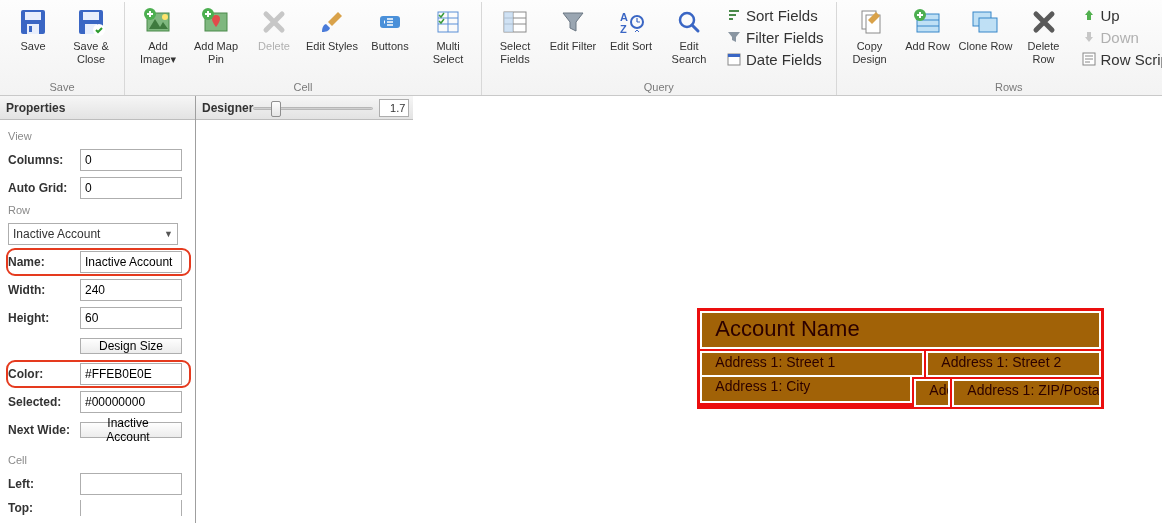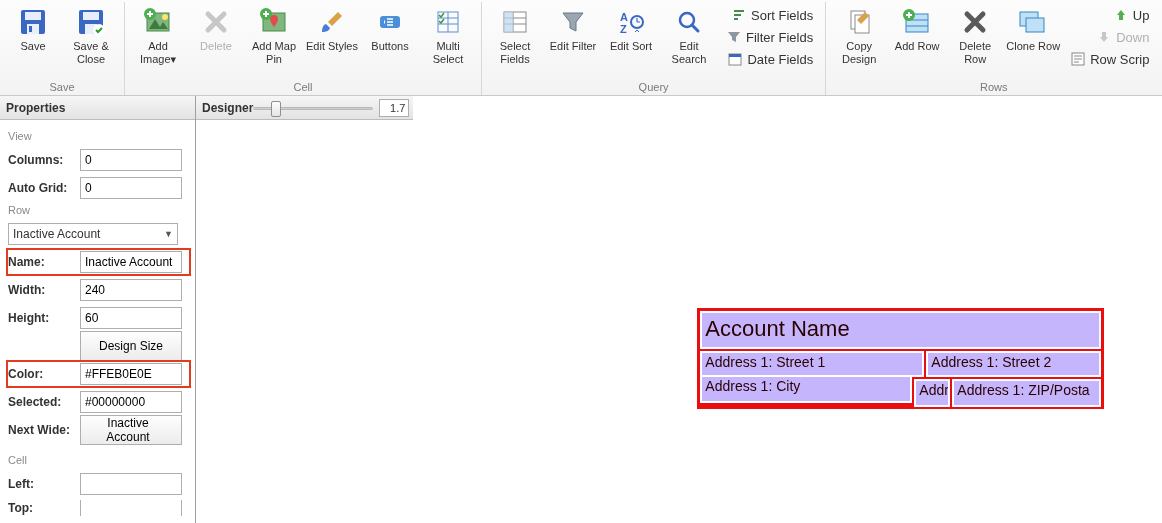--- a/index.html
+++ b/index.html
@@ -9,56 +9,56 @@
 #ribbon{height:96px; display:flex; background:linear-gradient(#fdfdfd,#f3f3f3); border-bottom:1px solid #c9c9c9; padding-top:2px;}
 .rgroup{display:flex;flex-direction:column;align-items:center;border-right:1px solid #d8d8d8;padding:0 4px 0 4px;}
 .rgroup-items{display:flex;align-items:flex-start;flex:1;}
 .rgroup-label{font-size:11px;color:#7a7a7a;height:16px;line-height:14px;width:100%;text-align:center;}
 .rbig{display:flex;flex-direction:column;align-items:center;justify-content:flex-start;width:58px;height:78px;padding:4px 2px 0 2px;text-align:center;cursor:default;}
 .rbig .ricon{width:32px;height:32px;display:flex;align-items:center;justify-content:center;margin-bottom:2px;}
 .rbig .rlabel{font-size:11px;line-height:13px;color:#333;}
 .rbig.disabled .rlabel{color:#b0b0b0;}
 .rbig.highlight{background:linear-gradient(#fff2b8,#ffe789);border:1px solid #e6c74f;border-radius:3px;}
 .rsmall-col{display:flex;flex-direction:column;justify-content:flex-start;padding:2px 4px;}
-.rsmall{display:flex;align-items:center;height:22px;padding:0 4px;white-space:nowrap;font-size:13px;cursor:default;justify-content:flex-end;}
+.rsmall{display:flex;align-items:center;height:22px;padding:0 4px;white-space:nowrap;font-size:15px;cursor:default;}
 .rsmall .ricon-sm{width:16px;height:16px;margin-right:4px;display:flex;align-items:center;justify-content:center;}
 .rsmall.disabled{color:#b0b0b0;}
 svg{display:block;}
 
 
 #workspace{display:flex;height:427px;}
 #props{width:196px;border-right:1px solid #9f9f9f;display:flex;flex-direction:column;}
 .panel-header{height:24px;line-height:24px;padding:0 6px;background:linear-gradient(#f6f6f6,#e3e3e3);border-bottom:1px solid #bdbdbd;font-weight:bold;font-size:12px;}
 #props-body{padding:6px 6px 0 8px;overflow:hidden;}
 .section-label{color:#8a8a8a;font-size:11px;margin:4px 0 6px 0;}
 .prow{display:flex;align-items:center;height:24px;margin-bottom:4px;}
 .prow label{width:72px;font-size:12px;}
 .prow input, .prow .select{height:22px;border:1px solid #aeaeae;padding:0 4px;font-size:12px;font-family:inherit;background:#fff;}
 .prow input{width:102px;}
 .prow.bold label{font-weight:bold;}
 .select{width:170px;display:flex;align-items:center;justify-content:space-between;padding-left:6px;padding-right:4px;}
 .select .tri{font-size:9px;color:#555;}
-.hl{outline:2px solid #e53a1e;outline-offset:0;}
-.btn{height:30px;border:1px solid #aeaeae;background:linear-gradient(#fefefe,#ececec);padding:0 10px;font-size:12px;cursor:default;display:inline-flex;align-items:center;justify-content:center; font-family: inherit;}
+.hl{outline:2px solid #e53a1e;outline-offset:0;border-radius:7px;}
+.btn{height:16px;border:1px solid #aeaeae;background:linear-gradient(#fefefe,#ececec);padding:0 10px;font-size:12px;cursor:default;display:inline-flex;align-items:center;justify-content:center; font-family: inherit;}
 
 
 #designer{flex:1;position:relative;display:flex;flex-direction:row;}
 #designer-header{height:24px;display:flex;align-items:center;background:linear-gradient(#f6f6f6,#e3e3e3);border-bottom:1px solid #bdbdbd;}
 #designer-header .title{font-weight:bold;padding-left:6px;flex:0 0 auto;}
 #designer-header .spacer{flex:1;}
 .slider{width:120px;height:16px;position:relative;margin-right:4px;}
 .slider .track{position:absolute;top:7px;left:0;right:0;height:3px;background:#d0d0d0;border-radius:2px;border:1px solid #b7b7b7;}
 .slider .thumb{position:absolute;top:1px;left:18px;width:10px;height:16px;background:linear-gradient(#fdfdfd,#e5e5e5);border:1px solid #8f8f8f;border-radius:2px;}
 .zoom-val{width:30px;height:18px;border:1px solid #aeaeae;font-size:11px;text-align:right;padding:0 3px;margin:0 4px 0 2px;line-height:16px;background:#fff;}
 
 #canvas{flex:1;background:#fff;position:relative;overflow:hidden;}
 
 
 #rowcard{position:absolute;left:284px;top:212px;width:407px;height:101px;background:#eb0e0e;border:3px solid #eb0e0e;}
-#rowcard .cell{position:absolute;border:2px solid #fff;background:#c4b5fd;color:#2b0000;overflow:hidden;white-space:nowrap;padding:1px 3px;font-family:"Segoe UI",Tahoma,sans-serif;}
+#rowcard .cell{position:absolute;border:2px solid #fff;background:#a16207;color:#2b0000;overflow:hidden;white-space:nowrap;padding:1px 13px;font-family:"Segoe UI",Tahoma,sans-serif;}
 .c-title{left:0;top:0;width:401px;height:38px;font-size:22px;line-height:30px;}
 .c-s1{left:0;top:40px;width:224px;height:26px;font-size:14px;}
 .c-s2{left:226px;top:40px;width:175px;height:26px;font-size:14px;}
 .c-city{left:0;top:64px;width:212px;height:28px;font-size:14px;}
 .c-st{left:214px;top:68px;width:36px;height:28px;font-size:14px;text-align:right;}
 .c-zip{left:252px;top:68px;width:149px;height:28px;font-size:14px;}
 </style>
 </head>
 <body>
 
@@ -100,39 +100,39 @@
           <svg width="30" height="30">
               <rect x="4" y="6" width="22" height="18" fill="#7fb77f" stroke="#4a8a4a"></rect>
               <polygon points="6,22 12,12 17,20 20,15 25,22" fill="#3f7a3f"></polygon>
               <circle cx="22" cy="10" r="3" fill="#ffe36b"></circle>
               <circle cx="7" cy="7" r="6" fill="#4caf50"></circle>
               <path d="M7 4 v6 M4 7 h6" stroke="#fff" stroke-width="2"></path>
             </svg>
         </span>
         <span class="rlabel">Add Image▾</span>
       </div>
-      <div class="rbig disabled">
-        <span class="ricon">
-          <svg width="28" height="28">
-              <path d="M6 6 L22 22 M22 6 L6 22" stroke="#c7c7c7" stroke-width="5" stroke-linecap="round"></path>
-            </svg>
-        </span>
-        <span class="rlabel">Delete</span>
-      </div>
       <div class="rbig">
         <span class="ricon">
           <svg width="30" height="30">
               <rect x="4" y="6" width="22" height="18" fill="#7fb77f" stroke="#4a8a4a"></rect>
               <path d="M15 8 a4 4 0 0 1 4 4 c0 3 -4 8 -4 8 s-4 -5 -4 -8 a4 4 0 0 1 4 -4" fill="#e14b4b"></path>
               <circle cx="7" cy="7" r="6" fill="#4caf50"></circle>
               <path d="M7 4 v6 M4 7 h6" stroke="#fff" stroke-width="2"></path>
             </svg>
         </span>
         <span class="rlabel">Add Map Pin</span>
       </div>
+      <div class="rbig disabled">
+        <span class="ricon">
+          <svg width="28" height="28">
+              <path d="M6 6 L22 22 M22 6 L6 22" stroke="#c7c7c7" stroke-width="5" stroke-linecap="round"></path>
+            </svg>
+        </span>
+        <span class="rlabel">Delete</span>
+      </div>
       <div class="rbig">
         <span class="ricon">
           <svg width="28" height="28">
               <path d="M20 4 l4 4 -10 10 -4 -4 z" fill="#d9a24a"></path>
               <path d="M8 16 c-3 1 -4 4 -4 8 c4 0 7 -1 8 -4 z" fill="#4a7bd9"></path>
             </svg>
         </span>
         <span class="rlabel">Edit Styles</span>
       </div>
       <div class="rbig">
@@ -249,34 +249,34 @@
               <rect x="4" y="6" width="22" height="18" fill="#bfe0f5" stroke="#3686c8"></rect>
               <path d="M4 12 h22 M4 18 h22" stroke="#3686c8"></path>
               <circle cx="7" cy="7" r="6" fill="#4caf50"></circle>
               <path d="M7 4 v6 M4 7 h6" stroke="#fff" stroke-width="2"></path>
             </svg>
         </span>
         <span class="rlabel">Add Row</span>
       </div>
       <div class="rbig">
         <span class="ricon">
-          <svg width="28" height="28">
-              <path d="M6 6 L22 22 M22 6 L6 22" stroke="#5a5a5a" stroke-width="5" stroke-linecap="round"></path>
-            </svg>
-        </span>
-        <span class="rlabel">Delete Row</span>
-      </div>
-      <div class="rbig">
-        <span class="ricon">
           <svg width="30" height="28">
               <rect x="2" y="4" width="18" height="14" fill="#bfe0f5" stroke="#3686c8"></rect>
               <rect x="8" y="10" width="18" height="14" fill="#bfe0f5" stroke="#3686c8"></rect>
             </svg>
         </span>
         <span class="rlabel">Clone Row</span>
+      </div>
+      <div class="rbig">
+        <span class="ricon">
+          <svg width="28" height="28">
+              <path d="M6 6 L22 22 M22 6 L6 22" stroke="#5a5a5a" stroke-width="5" stroke-linecap="round"></path>
+            </svg>
+        </span>
+        <span class="rlabel">Delete Row</span>
       </div>
       <div class="rsmall-col">
         <div class="rsmall">
           <span class="ricon-sm">
               <svg width="14" height="14">
                 <path d="M7 2 l4 5 h-2 v5 h-4 v-5 h-2 z" fill="#52b04f"></path>
               </svg>
             </span>
           <span>Up</span>
         </div>

